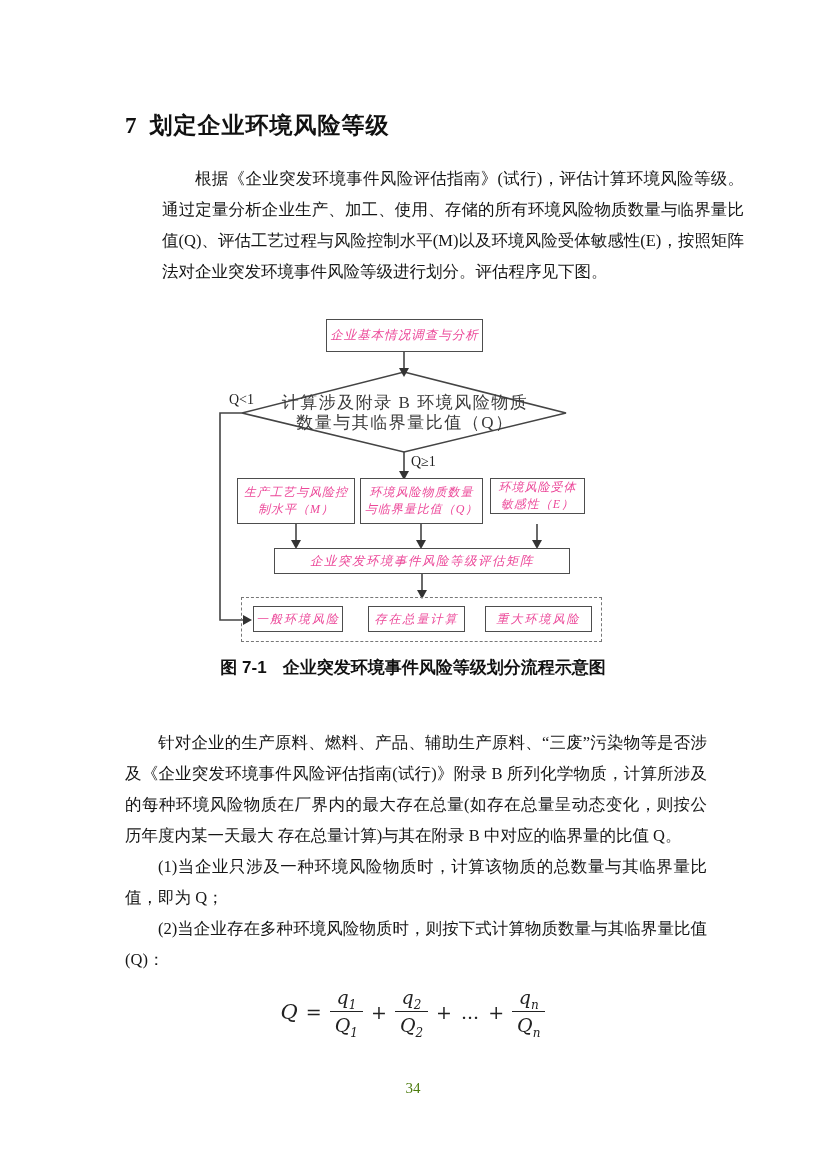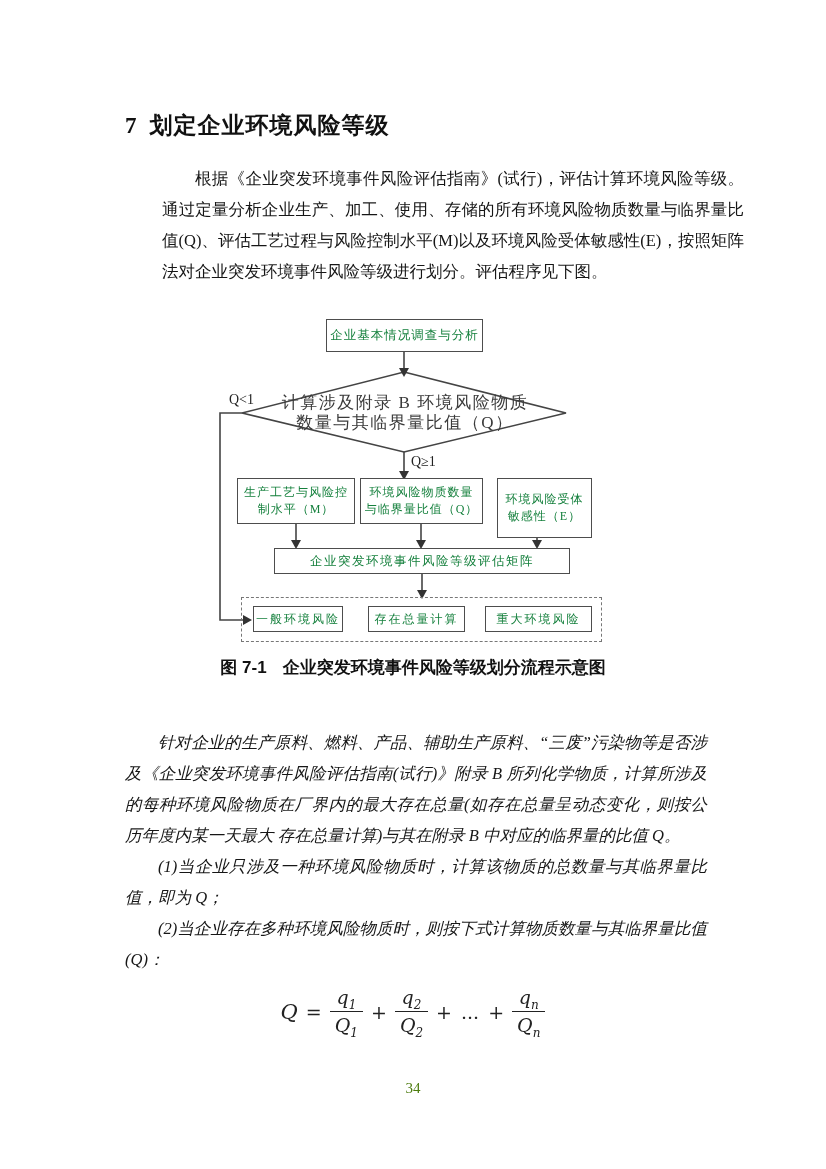--- a/index.html
+++ b/index.html
@@ -25,51 +25,52 @@
   }
   .heading .num { margin-right: 12px; font-family: "Liberation Serif", serif; }
   
   .bodyblock {
     position: absolute; left: 125px; width: 582px;
     font-size: 16.5px; line-height: 31px;
     text-align: justify; color: #161616;
   }
   .bodyblock p { margin: 0; text-indent: 2em; }
   #para1 { top: 163px; margin-left: 37px; }
-  #textblock2 { top: 727px; font-style: italic; }
+  #textblock2 { top: 727px; }
   
   .flowchart {
     position: absolute; left: 0; top: 310px;
     width: 826px; height: 345px;
   }
   .flowchart svg { position: absolute; left: 0; top: 0; }
   .fc-box {
     position: absolute; box-sizing: border-box;
     background: #fff; border: 1.5px solid #4d4d4d;
     display: flex; flex-direction: column;
     align-items: center; justify-content: center;
     text-align: center;
     font-size: 12px; line-height: 17px;
-    color: #15803d; letter-spacing: 1px;
+    color: #ec4899; letter-spacing: 1px;
     white-space: nowrap;
+    font-style: italic;
   }
   .fc-label {
     position: absolute; font-size: 14px; color: #222;
     font-family: "Liberation Serif", serif; white-space: nowrap;
   }
   .fc-diamond-text {
     position: absolute; left: 265px; top: 83px; width: 280px;
     display: flex; flex-direction: column; align-items: center;
     font-size: 17px; line-height: 20px; color: #3a3a3a;
     letter-spacing: 1.5px; text-align: center; white-space: nowrap;
   }
   #fc-top-box    { left: 326px; top: 9px;   width: 157px; height: 33px; font-size: 12.5px; }
   #fc-box-m      { left: 237px; top: 168px; width: 118px; height: 46px; }
   #fc-box-q      { left: 360px; top: 168px; width: 123px; height: 46px; }
-  #fc-box-e      { left: 490px; top: 168px; width: 95px;  height: 60px; margin-left: 7px; }
+  #fc-box-e      { left: 490px; top: 168px; width: 95px;  height: 36px; }
   #fc-matrix-box { left: 274px; top: 238px; width: 296px; height: 26px; font-size: 12.5px; letter-spacing: 1.5px; }
   #fc-dashed {
     position: absolute; left: 241px; top: 287px; width: 361px; height: 45px;
     border: 1.2px dashed #777; box-sizing: border-box; background: transparent;
   }
   #fc-res-1 { left: 253px; top: 296px; width: 90px; height: 26px; letter-spacing: 2px; }
   #fc-res-2 { left: 368px; top: 296px; width: 97px;  height: 26px; letter-spacing: 2px; }
   #fc-res-3 { left: 485px; top: 296px; width: 107px; height: 26px; letter-spacing: 2px; }
   
   .caption {

